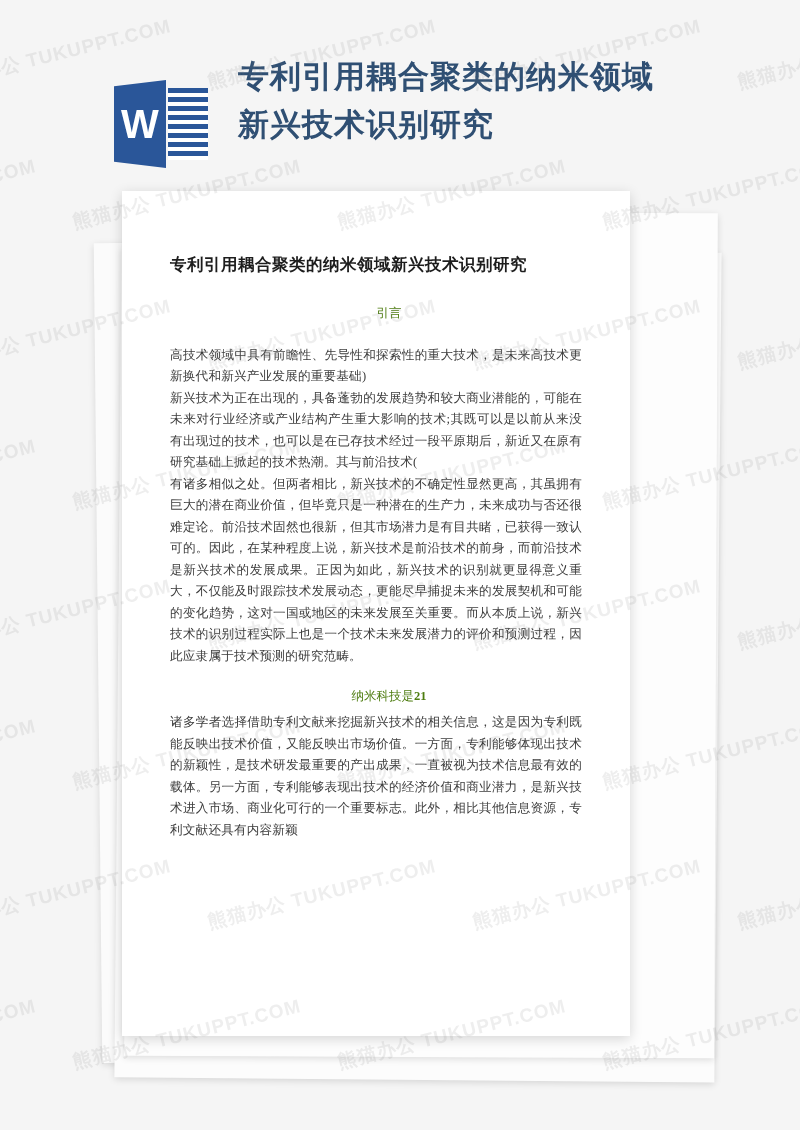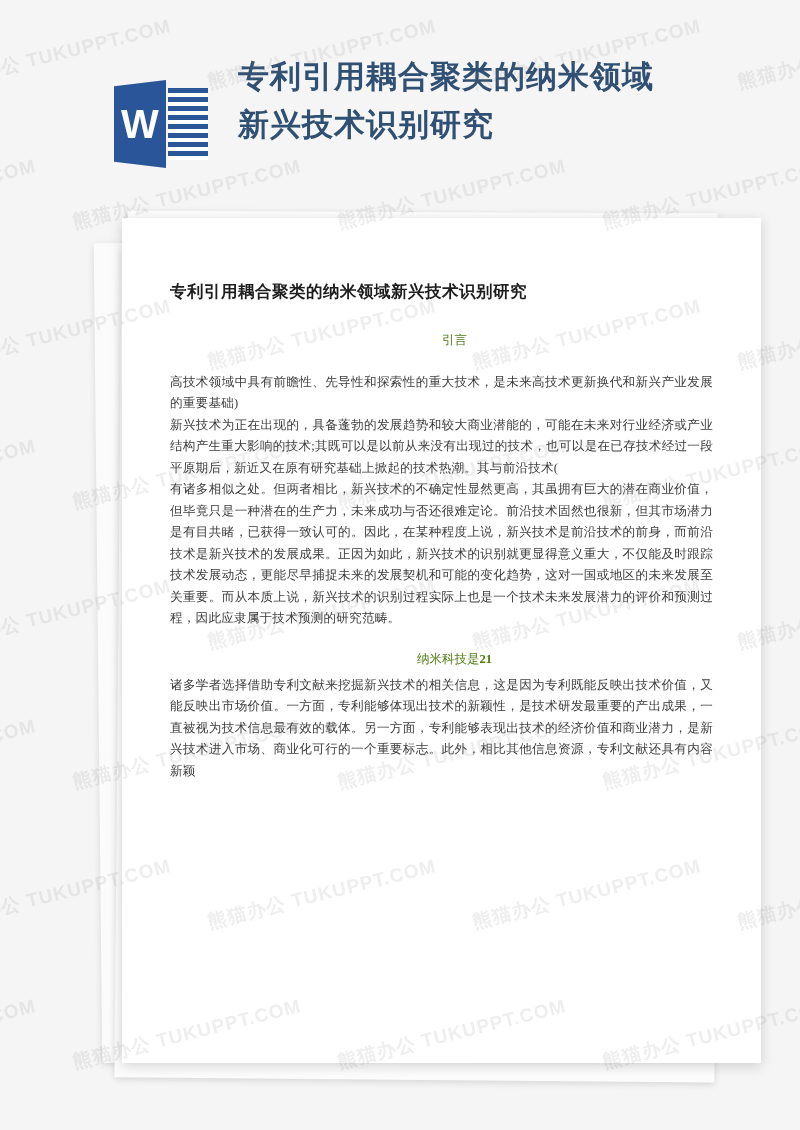--- a/index.html
+++ b/index.html
@@ -121,22 +121,22 @@
   #sheet-back-right {
     left: 126px; top: 212px;
     width: 590px; height: 845px;
     transform: rotate(0.25deg);
   }
 
   
   #doc-page {
     position: absolute;
     left: 122px;
-    top: 218px;
-    width: 639px;
+    top: 191px;
+    width: 508px;
     height: 845px;
     background: #ffffff;
     box-shadow: 0 3px 12px rgba(0,0,0,0.16);
     z-index: 30;
     overflow: hidden;
   }
   #doc-body {
     padding: 62px 48px 0 48px;
     color: #3a3a3a;
   }

